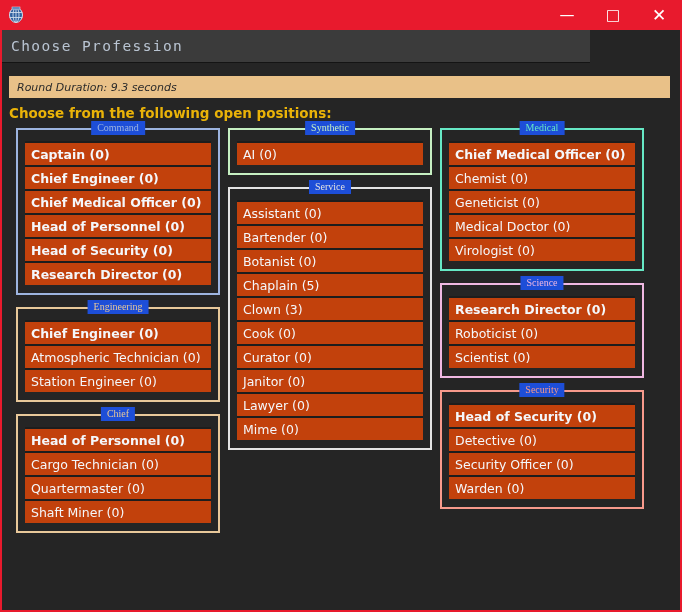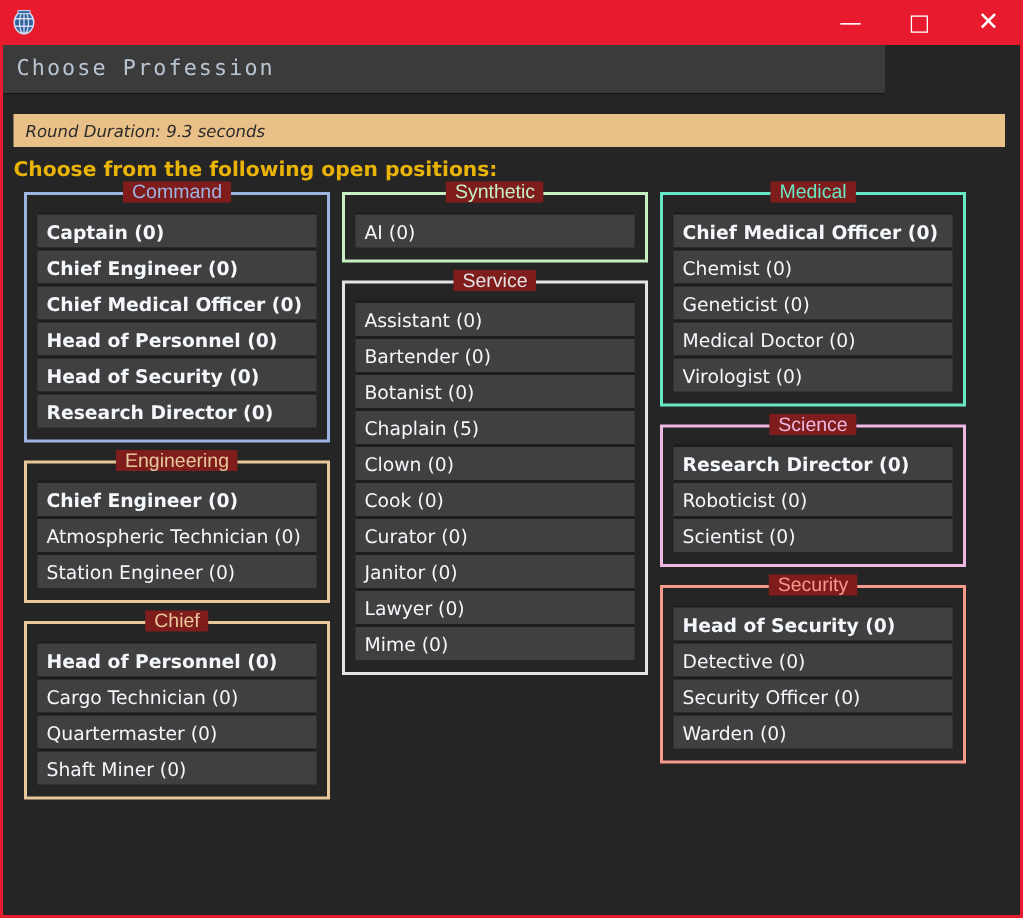--- a/index.html
+++ b/index.html
@@ -145,34 +145,34 @@
     border: 2px solid #8899bb;
     margin-bottom: 12px;
     padding: 11px 7px 8px 7px;
     background: transparent;
   }
   .dept-legend {
     position: absolute;
     top: -9px;
     left: 50%;
     transform: translateX(-50%);
-    background: #7f1d1d;
+    background: #1d4ed8;
     padding: 0 6px;
-    font-family: Liberation Sans, sans-serif;
-    font-size: 13px;
+    font-family: Liberation Serif, serif;
+    font-size: 10px;
     line-height: 14px;
     white-space: nowrap;
   }
 
   
   .job {
     display: block;
     width: 100%;
     box-sizing: border-box;
-    background: #404040;
+    background: #c2410c;
     border: none;
     border-top: 2px solid #1d1d1d;
     color: #f4f7fb;
     font-family: "DejaVu Sans", sans-serif;
     font-size: 12.5px;
     text-align: left;
     padding: 4px 6px 4px 6px;
     height: 24px;
     line-height: 16px;
     cursor: pointer;
@@ -245,21 +245,21 @@
           <div class="dept" style="border-color: rgb(198, 240, 194);">
             <div class="dept-legend" style="color: rgb(198, 240, 194);">Synthetic</div>
             <button class="job">AI (0)</button>
           </div>
           <div class="dept" style="border-color: rgb(227, 227, 227);">
             <div class="dept-legend" style="color: rgb(227, 227, 227);">Service</div>
             <button class="job">Assistant (0)</button>
             <button class="job">Bartender (0)</button>
             <button class="job">Botanist (0)</button>
             <button class="job">Chaplain (5)</button>
-            <button class="job">Clown (0)</button>
+            <button class="job">Clown (3)</button>
             <button class="job">Cook (0)</button>
             <button class="job">Curator (0)</button>
             <button class="job">Janitor (0)</button>
             <button class="job">Lawyer (0)</button>
             <button class="job">Mime (0)</button>
           </div>
         </div>
       <div class="col col-3">
           <div class="dept" style="border-color: rgb(102, 232, 197);">
             <div class="dept-legend" style="color: rgb(102, 232, 197);">Medical</div>

